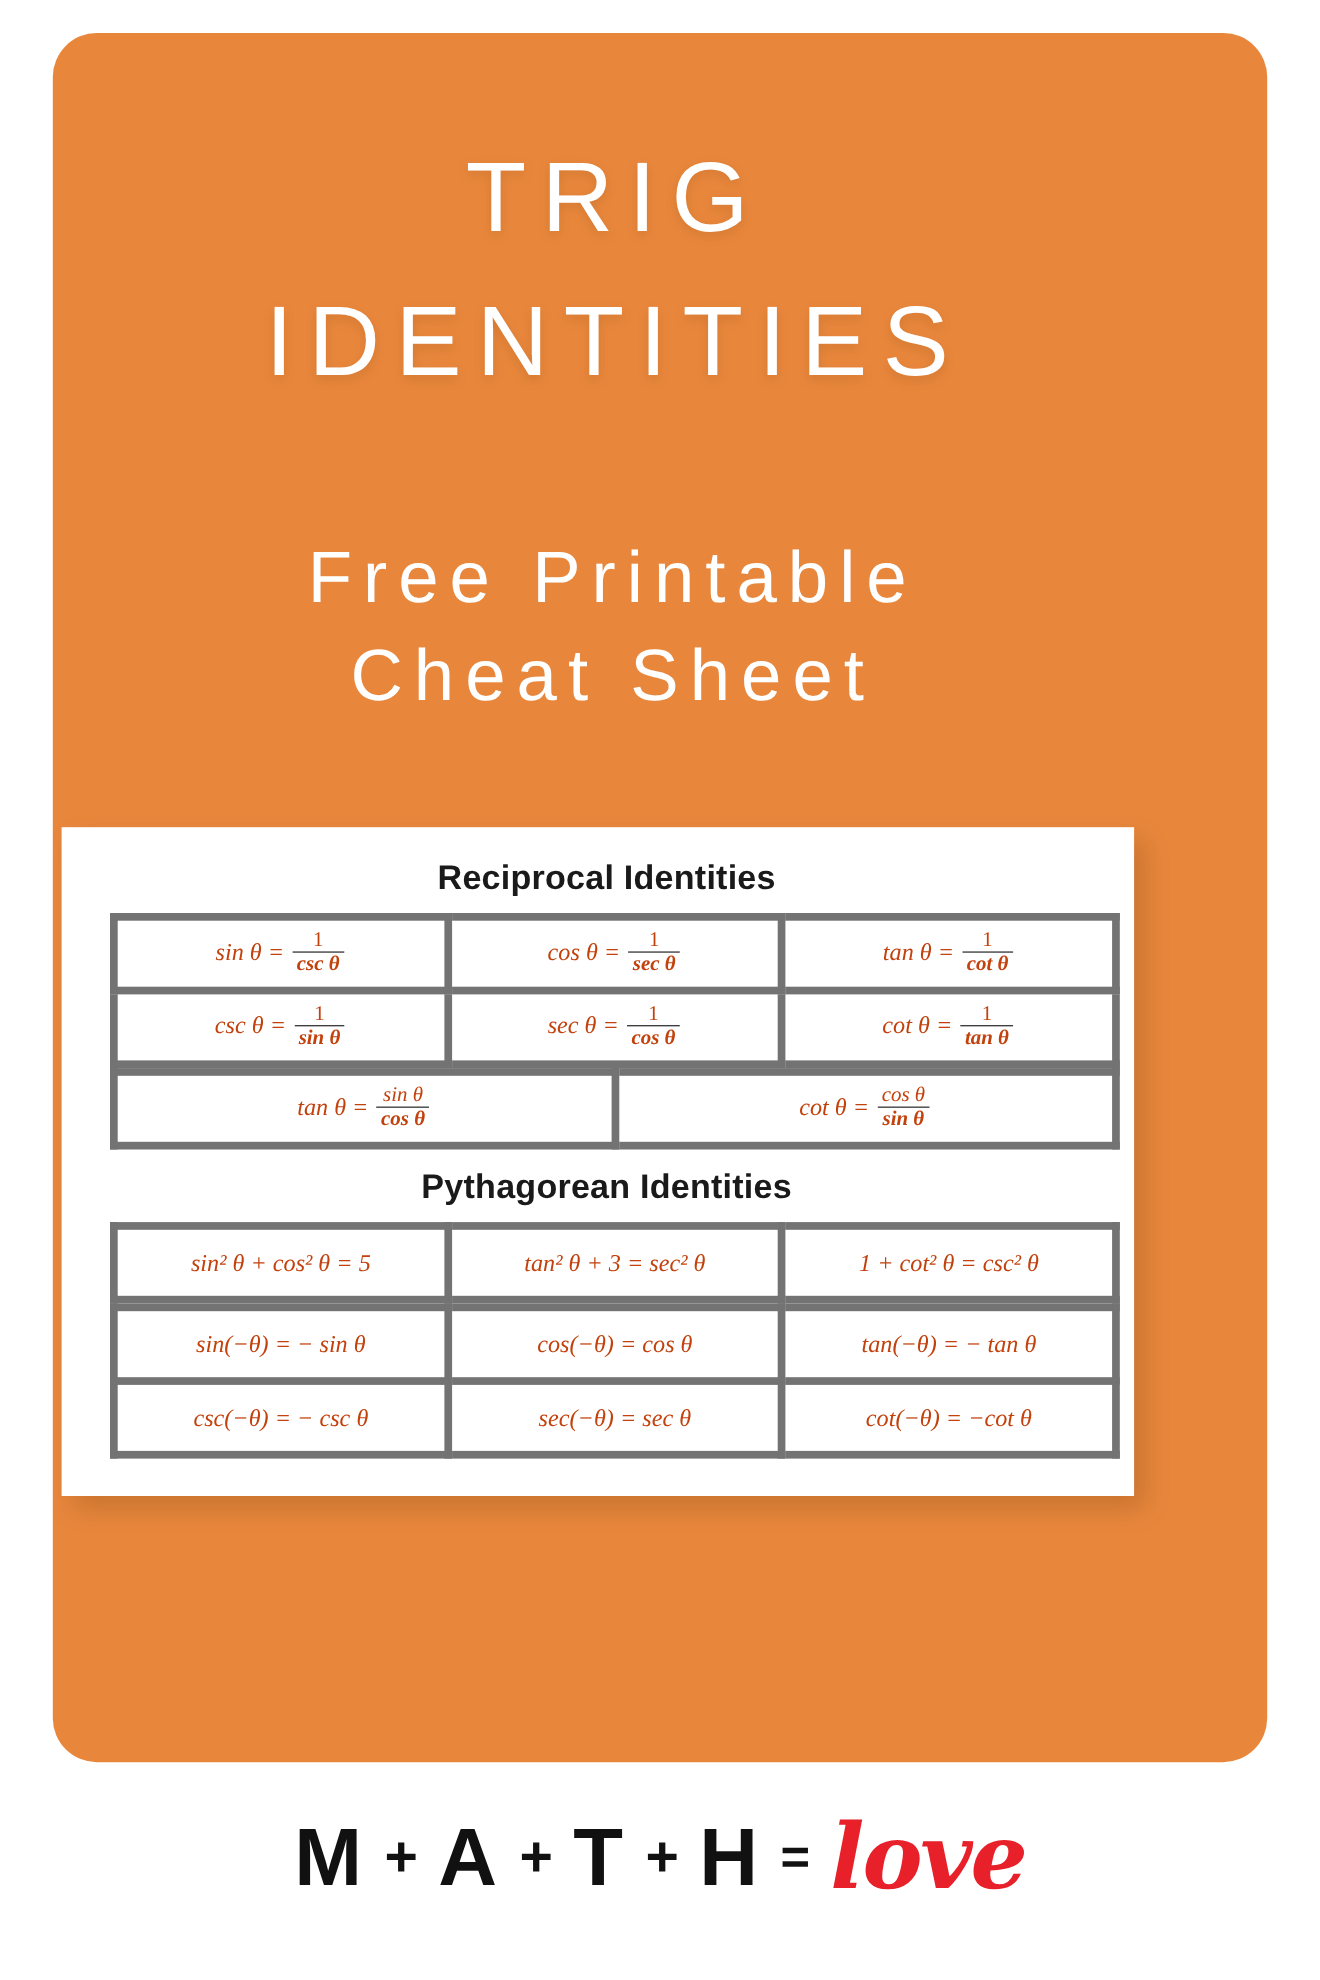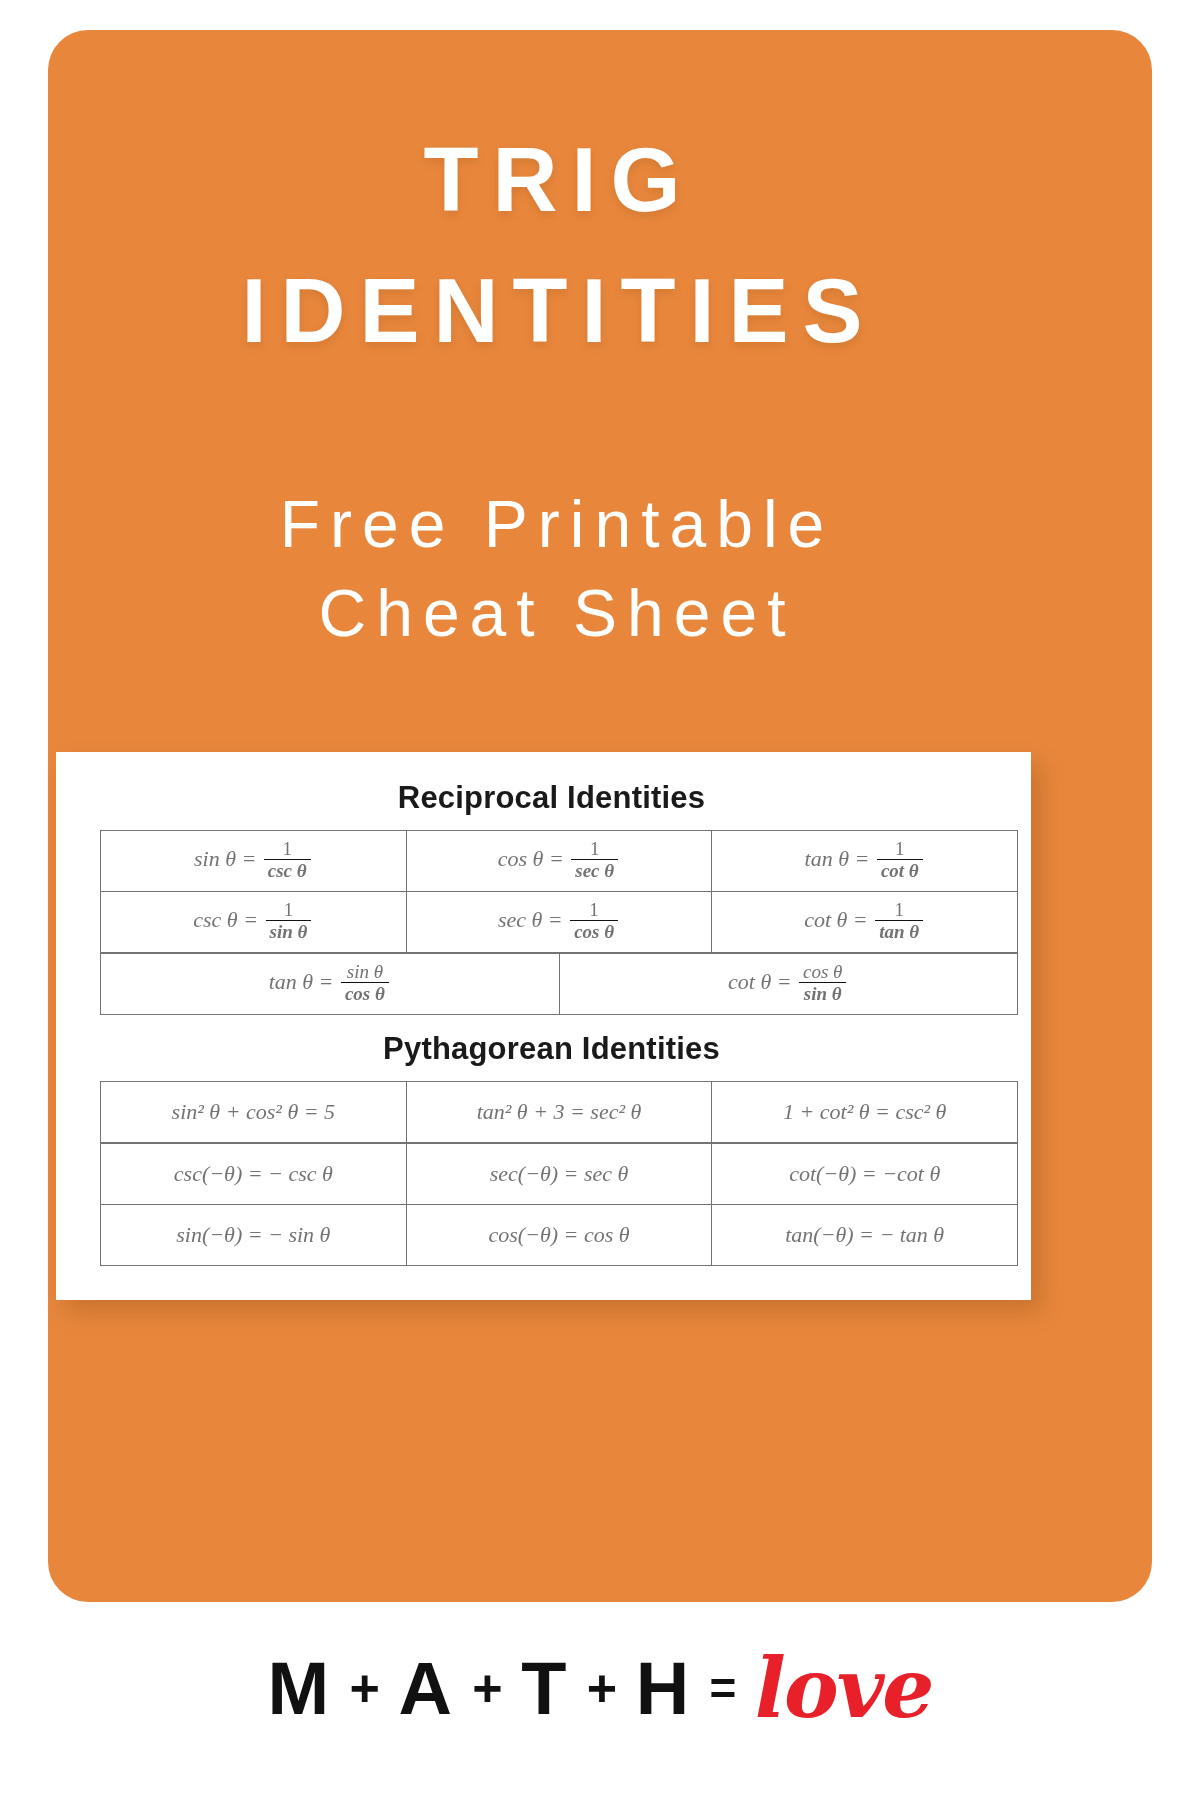--- a/index.html
+++ b/index.html
@@ -30,21 +30,21 @@
   }
   .title-block {
     position: absolute;
     left: 0;
     top: 115px;
     width: 1104px;
     text-align: center;
   }
   .title-line {
     color: #ffffff;
-    font-weight: bold;
+    font-weight: normal;
     font-size: 90px;
     line-height: 1.45;
     letter-spacing: 14px;
     text-indent: 14px;
     text-shadow: 0 4px 10px rgba(120,60,10,0.18);
   }
   .subtitle-block {
     position: absolute;
     left: 0;
     top: 480px;
@@ -80,28 +80,28 @@
   .section:first-child .section-title {
     margin-top: 2px;
   }
   table.idtable {
     border-collapse: collapse;
     width: 918px;
     margin: 0 auto;
     table-layout: fixed;
   }
   table.idtable td {
-    border: 1px solid #737373;
+    border: 7px solid #737373;
     text-align: center;
     vertical-align: middle;
     height: 52px;
     padding: 4px 6px;
     font-family: "Liberation Serif", serif;
     font-size: 22px;
-    color: #737373;
+    color: #c2410c;
   }
   .math { display: inline-block; white-space: nowrap; }
   .it { font-style: italic; }
   .frac {
     display: inline-block;
     vertical-align: middle;
     text-align: center;
     margin: 0 2px;
     position: relative;
     top: -1px;
@@ -282,28 +282,28 @@
           <td class="it">1 + cot² θ = csc² θ</td>
         </tr>
       </tbody>
         </table>
     </div>
 
     <div class="section">
       <table class="idtable">
         <tbody>
             <tr>
+          <td class="it">sin(−θ) = − sin θ</td>
+          <td class="it">cos(−θ) = cos θ</td>
+          <td class="it">tan(−θ) = − tan θ</td>
+        </tr>
+        <tr>
           <td class="it">csc(−θ) = − csc θ</td>
           <td class="it">sec(−θ) = sec θ</td>
           <td class="it">cot(−θ) = −cot θ</td>
-        </tr>
-        <tr>
-          <td class="it">sin(−θ) = − sin θ</td>
-          <td class="it">cos(−θ) = cos θ</td>
-          <td class="it">tan(−θ) = − tan θ</td>
         </tr>
       </tbody>
         </table>
     </div>
 
   </div>
 
   <div class="footer">
     <span class="word">M</span>
     <span class="plus">+</span>

